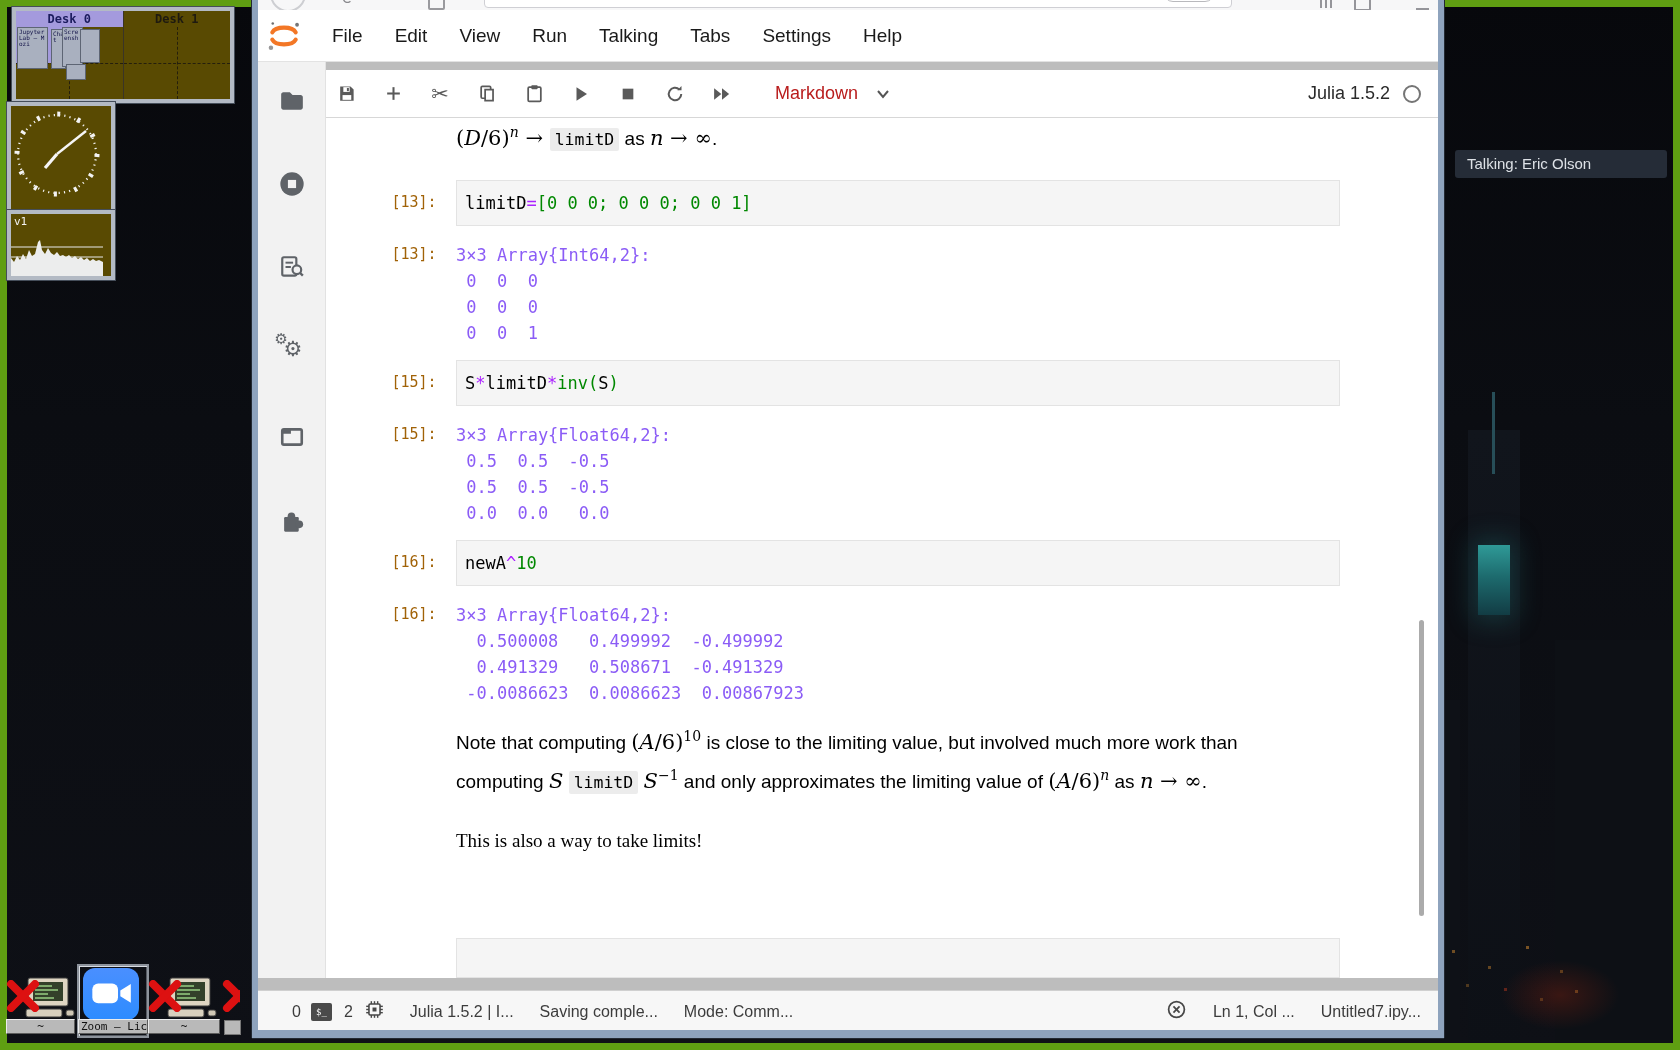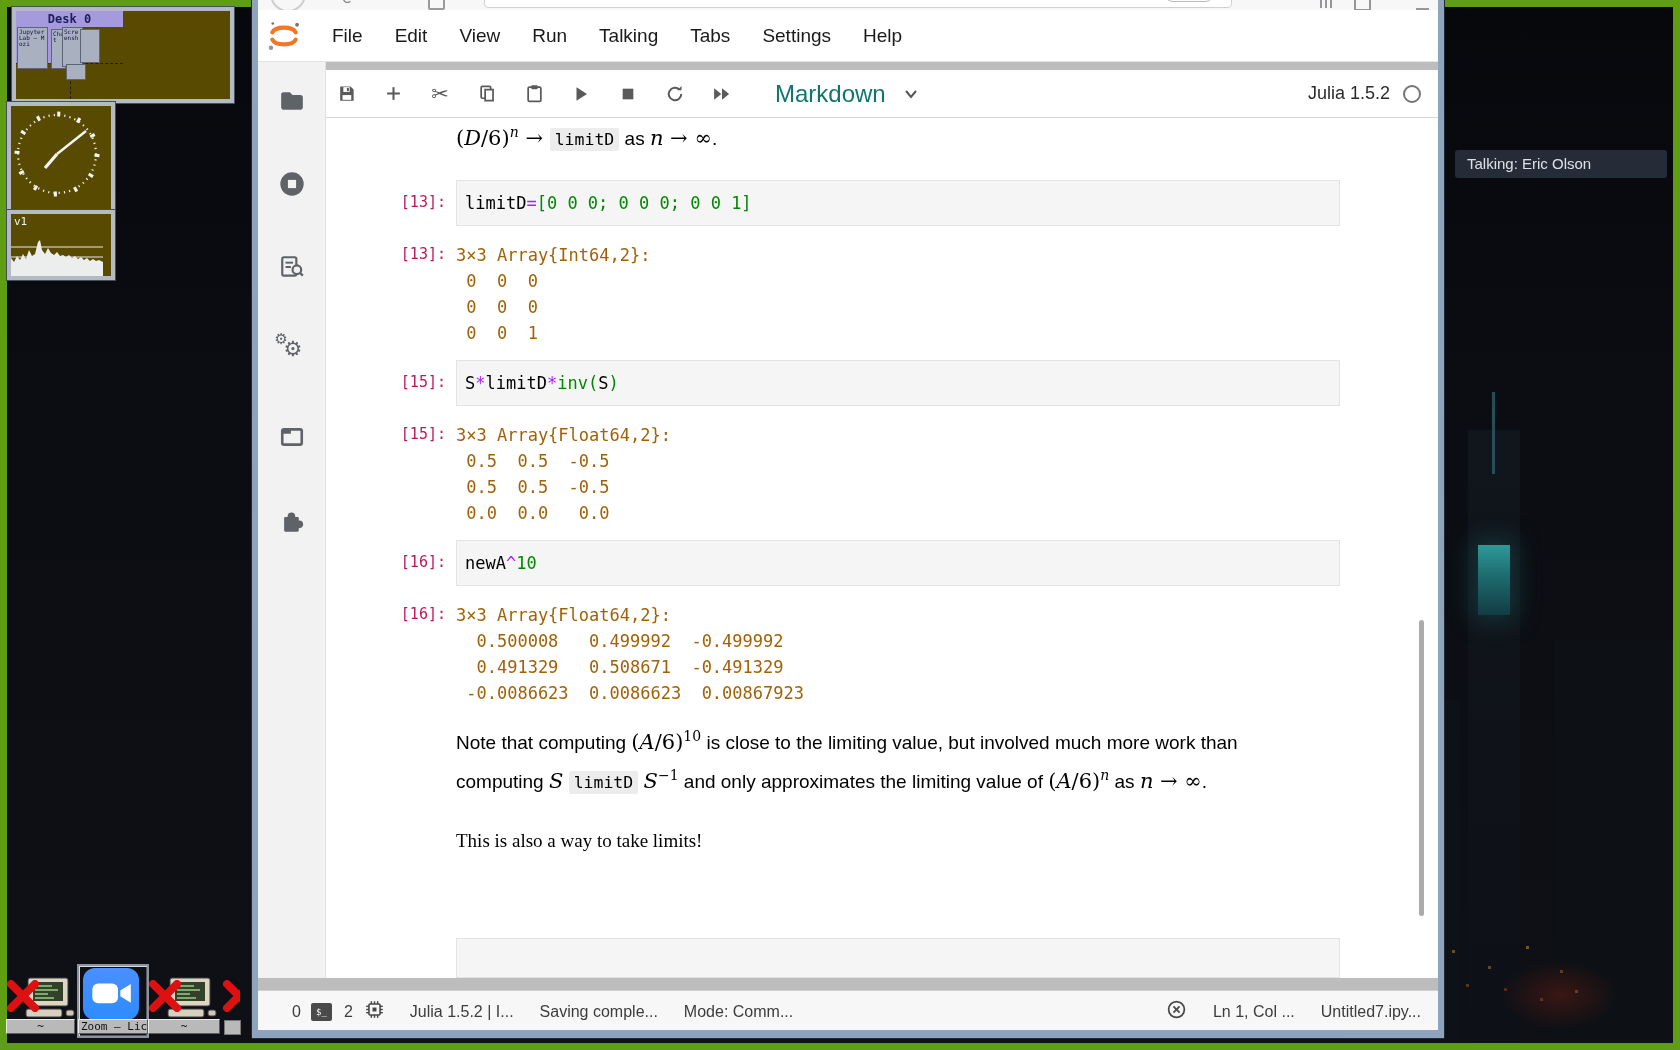--- a/index.html
+++ b/index.html
@@ -90,37 +90,37 @@
           border-right:1px solid #e2e2e2;box-sizing:border-box;}
   .aicon{position:absolute;left:50%;transform:translateX(-50%);color:#5f6368;}
   .gearwrap{font-family:"DejaVu Sans",sans-serif;color:#5f6368;}
   
   .nbpanel{position:absolute;left:68px;top:62px;right:0;height:916px;background:#fff;}
   .nbband{position:absolute;left:0;top:0;right:0;height:8px;background:#bdbdbd;}
   .nbtoolbar{position:absolute;left:0;top:8px;right:0;height:48px;background:#fff;
              border-bottom:1px solid #d7d7d7;display:flex;align-items:center;padding:0 16px 0 10px;box-sizing:border-box;}
   .tbtn{width:20px;height:20px;margin-right:27px;color:#5a5a5a;display:flex;align-items:center;justify-content:center;}
   .tbtn svg{display:block;}
-  .celltype{display:flex;align-items:center;margin-left:16px;color:#0f766e;font-size:24px;}
+  .celltype{display:flex;align-items:center;margin-left:16px;color:#b91c1c;font-size:18px;}
   .celltype .chev{margin-left:18px;}
   .kernelbox{margin-left:auto;display:flex;align-items:center;color:#2b2b2b;font-size:18px;}
   .kernelbox svg{margin-left:12px;}
   
   .nbcontent{position:absolute;left:0;top:56px;right:0;bottom:0;overflow:hidden;
              padding:0 98px 0 56px;}
   .cellrow{display:flex;align-items:flex-start;}
-  .prompt{width:64px;flex:0 0 64px;text-align:right;color:#be185d;
+  .prompt{width:64px;flex:0 0 64px;text-align:center;color:#a16207;
           font-family:"DejaVu Sans Mono",monospace;font-size:15px;line-height:24px;margin-right:10px;}
   .prompt.pin{padding-top:10px;}
   .inputbox{flex:1;background:#f5f5f5;border:1px solid #e3e3e3;box-sizing:border-box;padding:10px 8px;}
   pre.code{margin:0;font-family:"DejaVu Sans Mono",monospace;font-size:17px;line-height:24px;color:#000;}
   .tok-op{color:#aa22ff;}
   .tok-num{color:#008800;}
   .tok-fn{color:#008800;}
-  pre.output{margin:0;flex:1;font-family:"DejaVu Sans Mono",monospace;font-size:17px;line-height:26px;color:#a16207;}
+  pre.output{margin:0;flex:1;font-family:"DejaVu Sans Mono",monospace;font-size:17px;line-height:26px;color:#8b5cf6;}
   .md{flex:1;font-size:19px;line-height:36px;color:#000;max-width:830px;}
   .md.note{line-height:37px;}
   .seg-c{font-family:"DejaVu Sans Mono",monospace;font-size:16.5px;background:#ececec;padding:2px 5px;border-radius:2px;}
   .seg-r{font-family:"DejaVu Serif",serif;font-size:21px;}
   .seg-i{font-family:"DejaVu Serif",serif;font-style:italic;font-size:21px;}
   .seg-rs{font-family:"DejaVu Serif",serif;font-size:14px;position:relative;top:-8px;}
   .seg-is{font-family:"DejaVu Serif",serif;font-style:italic;font-size:14px;position:relative;top:-8px;}
   .emptycell{margin-top:82px;}
   .emptybox{height:40px;}
   .scrollthumb{position:absolute;right:14px;top:558px;width:5px;height:296px;background:#ababab;border-radius:3px;}
@@ -157,20 +157,27 @@
       <div class="desk-title">Desk 0</div>
       <div class="pgrid">
         <div class="page-cur"></div>
         <div class="dashv"></div>
         <div class="dashh"></div>
         <div class="mini" style="left:1px;top:0;width:27px;height:38px;">JupyterLab – Mozi</div>
         <div class="mini" style="left:35px;top:2px;width:11px;height:36px;">Chat</div>
         <div class="mini" style="left:46px;top:0;width:17px;height:36px;">Screensh</div>
         <div class="mini" style="left:64px;top:2px;width:16px;height:30px;"></div>
         <div class="mini" style="left:50px;top:37px;width:16px;height:12px;"></div>
+      </div>
+    </div>
+    <div class="desk desk1">
+      <div class="desk-title">Desk 1</div>
+      <div class="pgrid">
+        <div class="dashv"></div>
+        <div class="dashh"></div>
       </div>
     </div>
   </div>
 
   <div class="fvwm clockwin">
     <svg width="92" height="96" viewBox="0 0 92 96">
       <circle cx="46" cy="48" r="40" fill="none" stroke="#f3f3f3" stroke-width="5" stroke-dasharray="3 17.94"></circle>
       <circle cx="46" cy="48" r="39" fill="none" stroke="#f3f3f3" stroke-width="2.2" stroke-dasharray="1.2 4.1"></circle>
       <line x1="46" y1="48" x2="75" y2="25" stroke="#f6f6f6" stroke-width="2.4"></line>
       <line x1="46" y1="48" x2="34" y2="62" stroke="#f6f6f6" stroke-width="3.2"></line>

